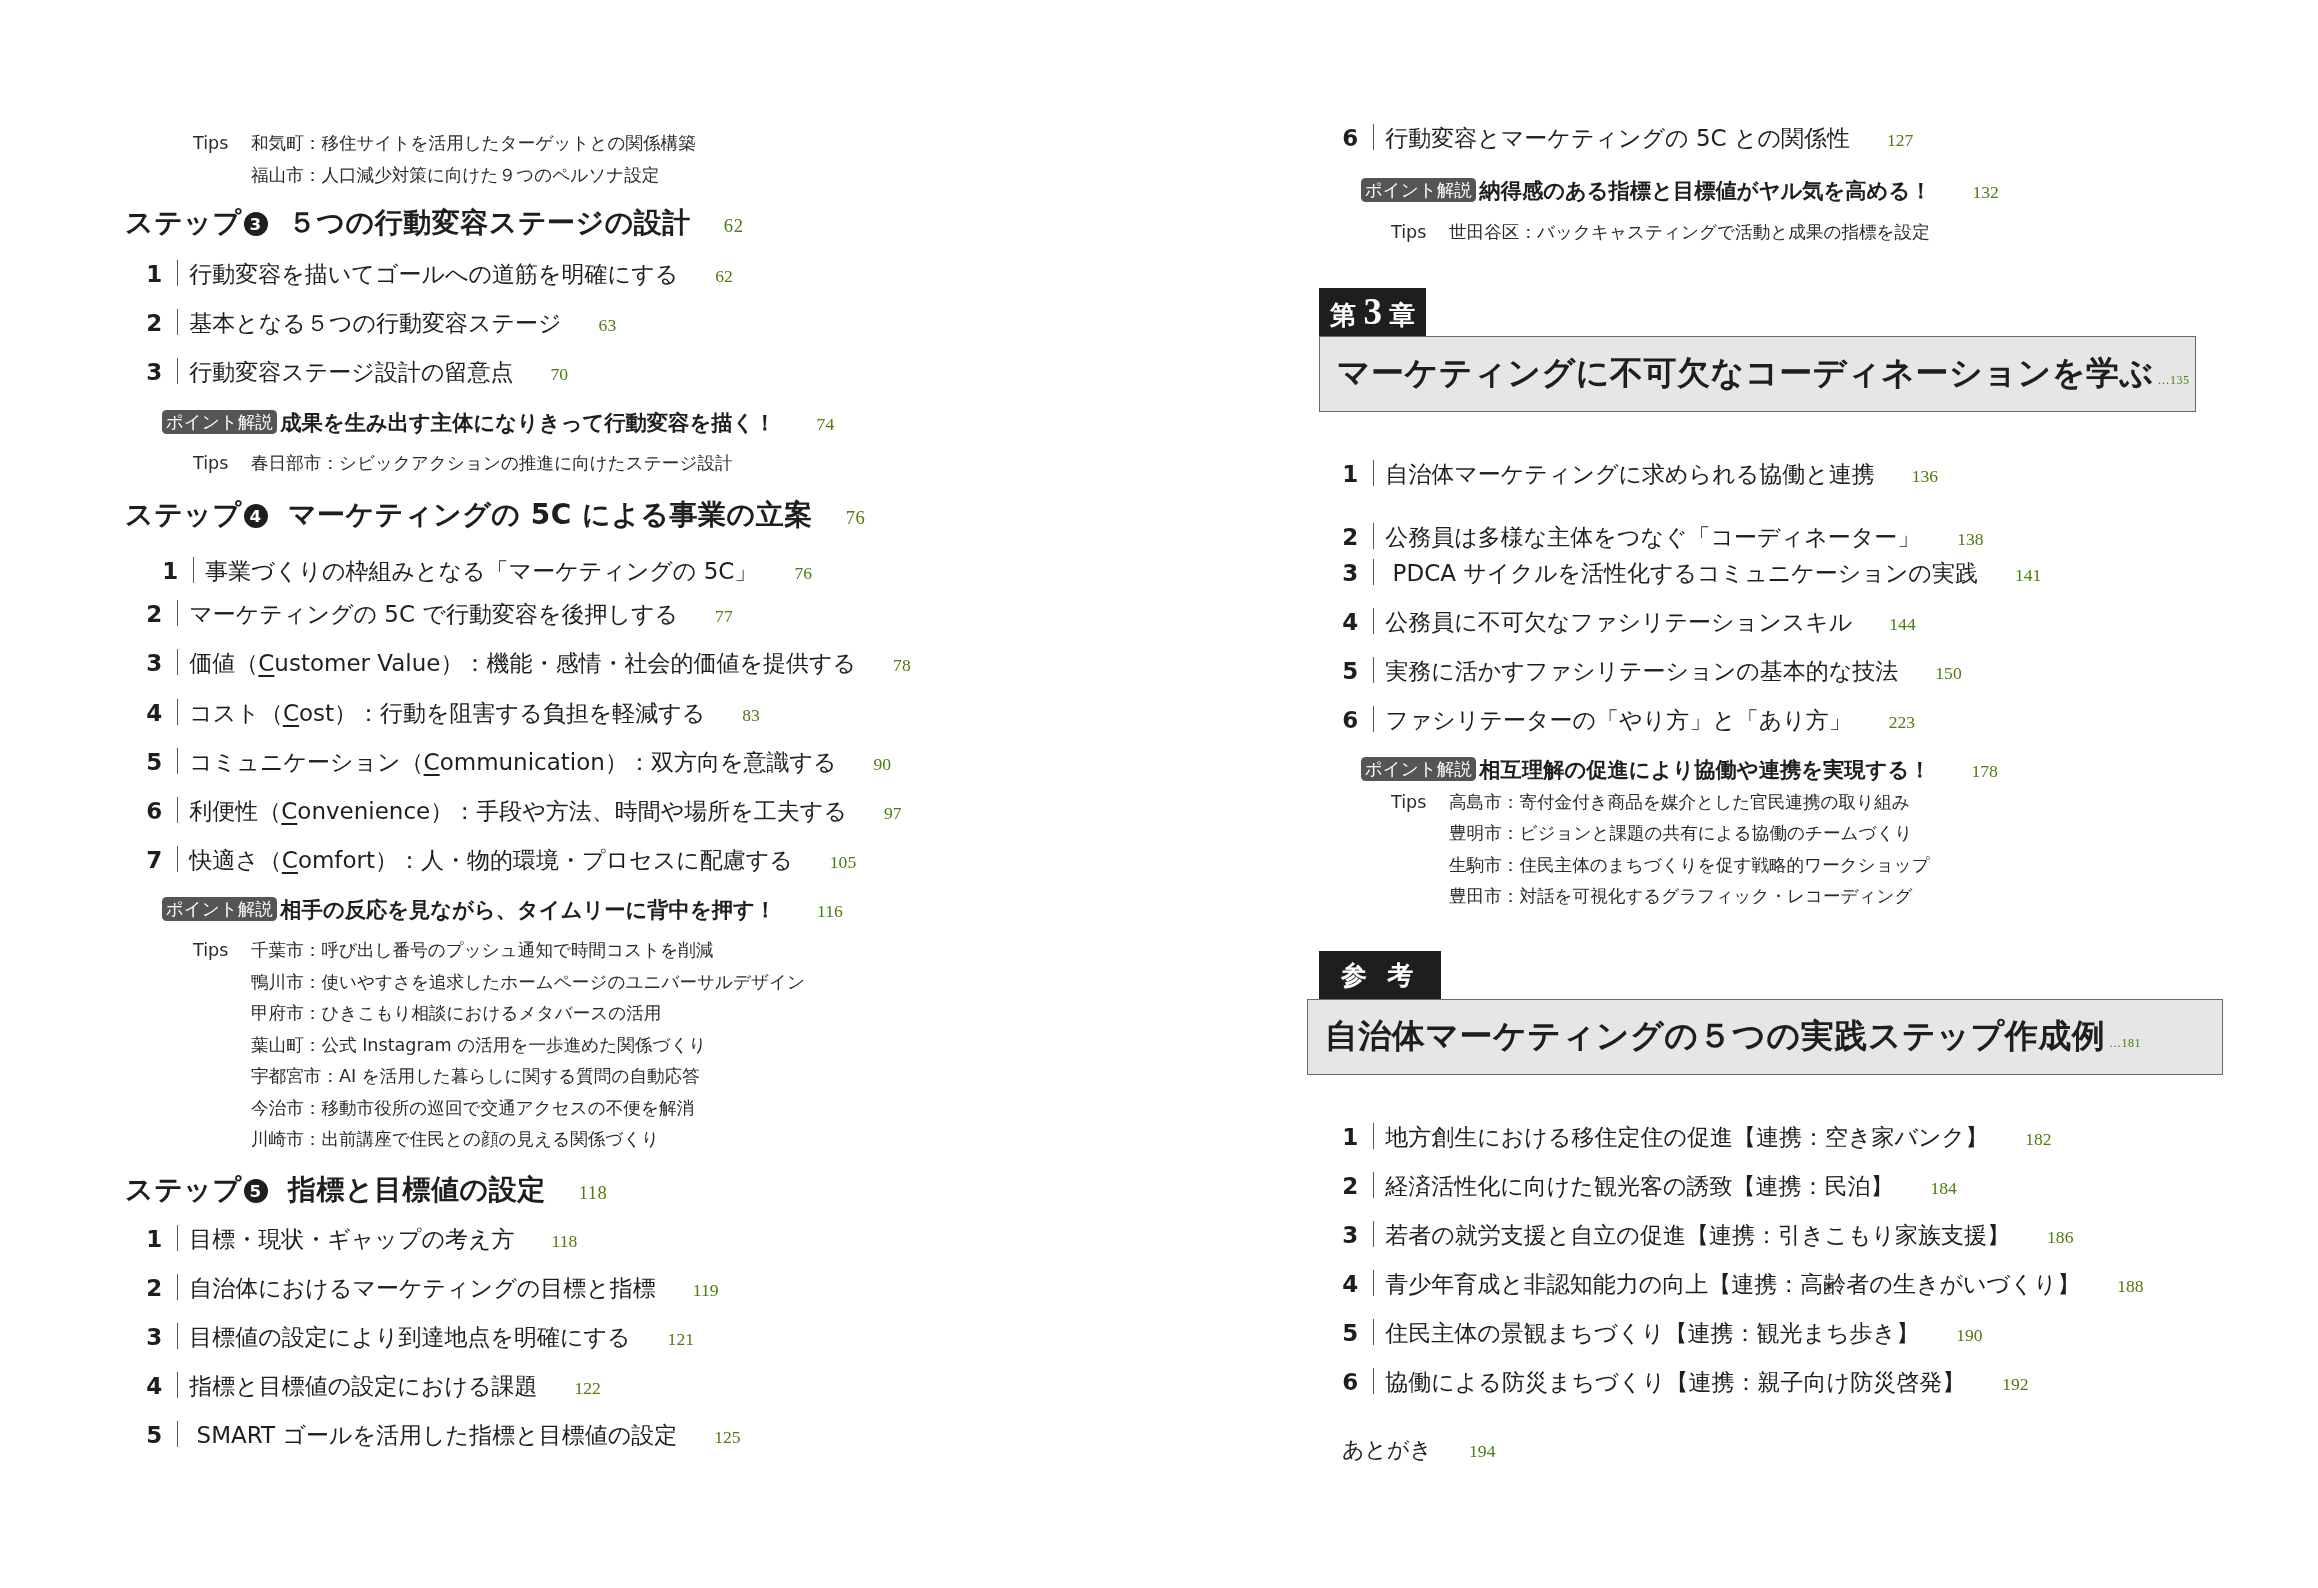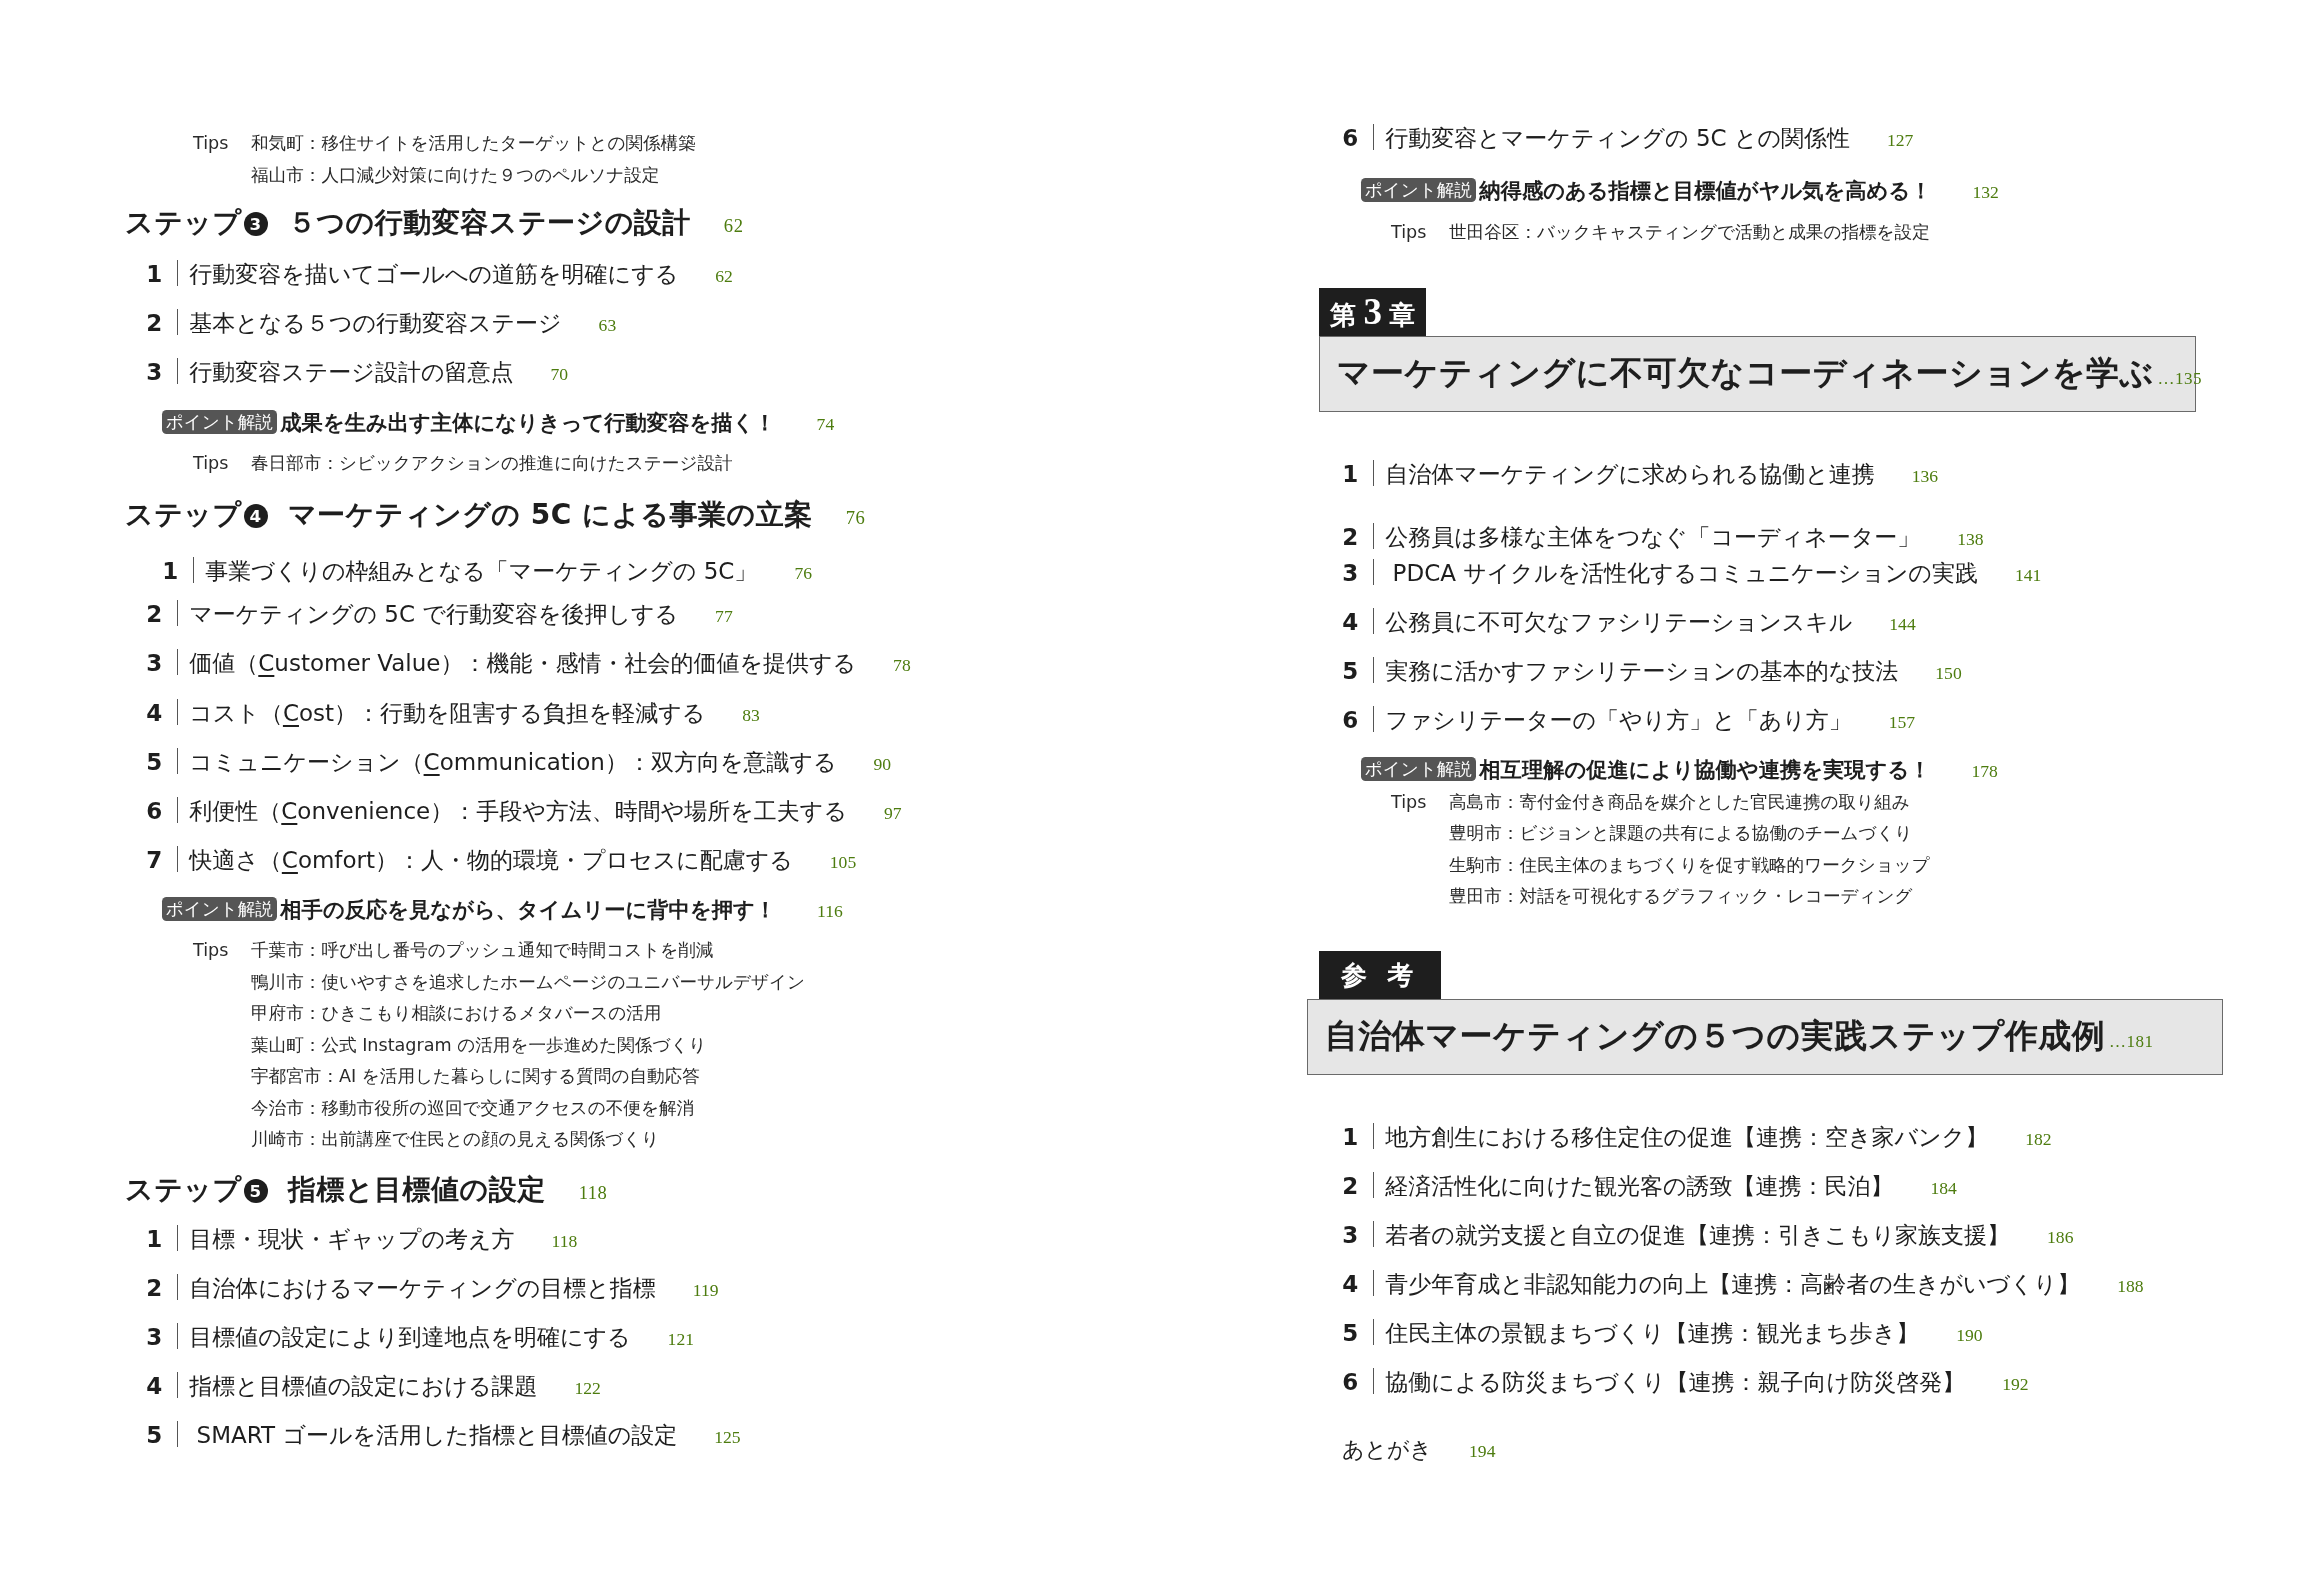--- a/index.html
+++ b/index.html
@@ -49,21 +49,21 @@
   .ch-label {
     background: #1e1e1e; color: #ffffff; font-weight: bold;
     height: 48px; line-height: 48px; padding: 0 11px; font-size: 26px;
   }
   .ch-label .big { font-size: 37px; font-family: "Liberation Serif", serif; margin: 0 7.4px; }
   .ch-box {
     background: #e6e6e6; border: 1.9px solid #6a6a6a; box-sizing: border-box;
     height: 76px; line-height: 72px; padding-left: 16.7px;
     font-size: 33px; font-weight: bold; letter-spacing: 0.5px;
   }
-  .ch-box .pg { font-size: 17px; font-weight: normal; margin-left: 3.7px; margin-top: 20px; }
+  .ch-box .pg { font-size: 12px; font-weight: normal; margin-left: 3.7px; margin-top: 20px; }
 
   .afterword { font-size: 22px; }
   .afterword .pg { font-size: 17.6px; margin-left: 37px; }
 </style>
 </head>
 <body>
 
 <div class="page page-left">
 
   <div class="abs tips" style="left:193px; top:127px;">
@@ -195,21 +195,21 @@
   <div class="abs item" style="left:181px; top:557px;">
     <span class="num">3</span><span class="bar"></span><span> PDCA サイクルを活性化するコミュニケーションの実践</span><span class="pg">141</span>
   </div>
   <div class="abs item" style="left:181px; top:606px;">
     <span class="num">4</span><span class="bar"></span><span>公務員に不可欠なファシリテーションスキル</span><span class="pg">144</span>
   </div>
   <div class="abs item" style="left:181px; top:655px;">
     <span class="num">5</span><span class="bar"></span><span>実務に活かすファシリテーションの基本的な技法</span><span class="pg">150</span>
   </div>
   <div class="abs item" style="left:181px; top:704px;">
-    <span class="num">6</span><span class="bar"></span><span>ファシリテーターの「やり方」と「あり方」</span><span class="pg">157</span>
+    <span class="num">6</span><span class="bar"></span><span>ファシリテーターの「やり方」と「あり方」</span><span class="pg">223</span>
   </div>
 
   <div class="abs point" style="left:202px; top:754px;text-align:center;">
     <span class="badge">ポイント解説</span><span>相互理解の促進により協働や連携を実現する！</span><span class="pg">178</span>
   </div>
   <div class="abs tips" style="left:232px; top:786px;">
     <span class="prefix">Tips</span><span>高島市</span><span>：寄付金付き商品を媒介とした官民連携の取り組み</span>
   </div>
   <div class="abs tips" style="left:232px; top:817px;">
     <span class="city-indent"></span><span>豊明市</span><span>：ビジョンと課題の共有による協働のチームづくり</span>

